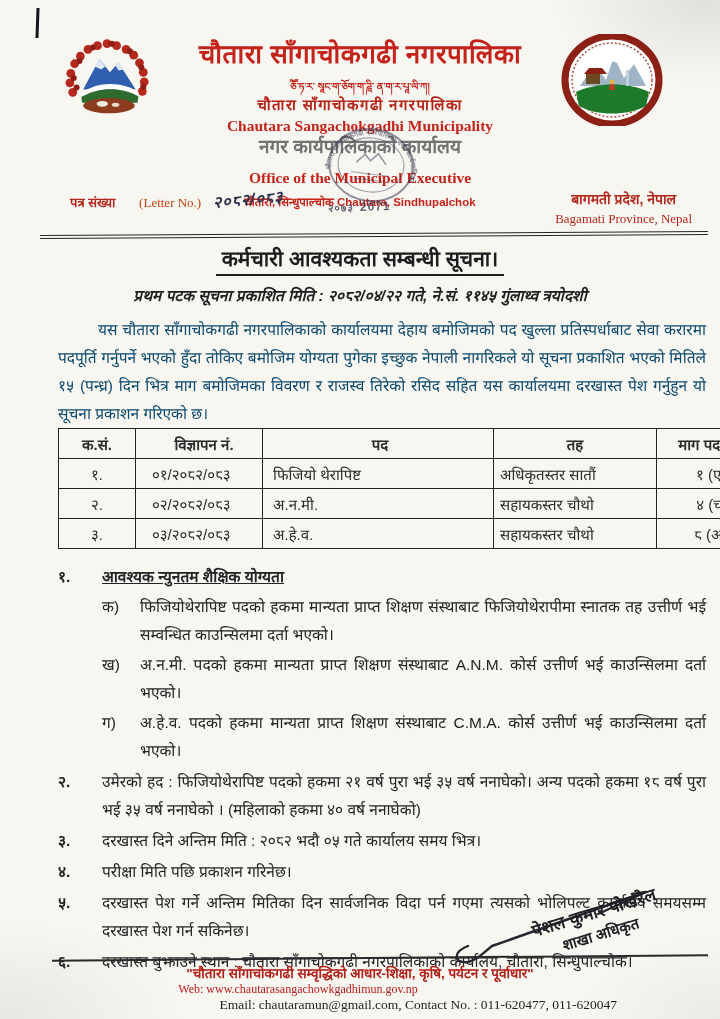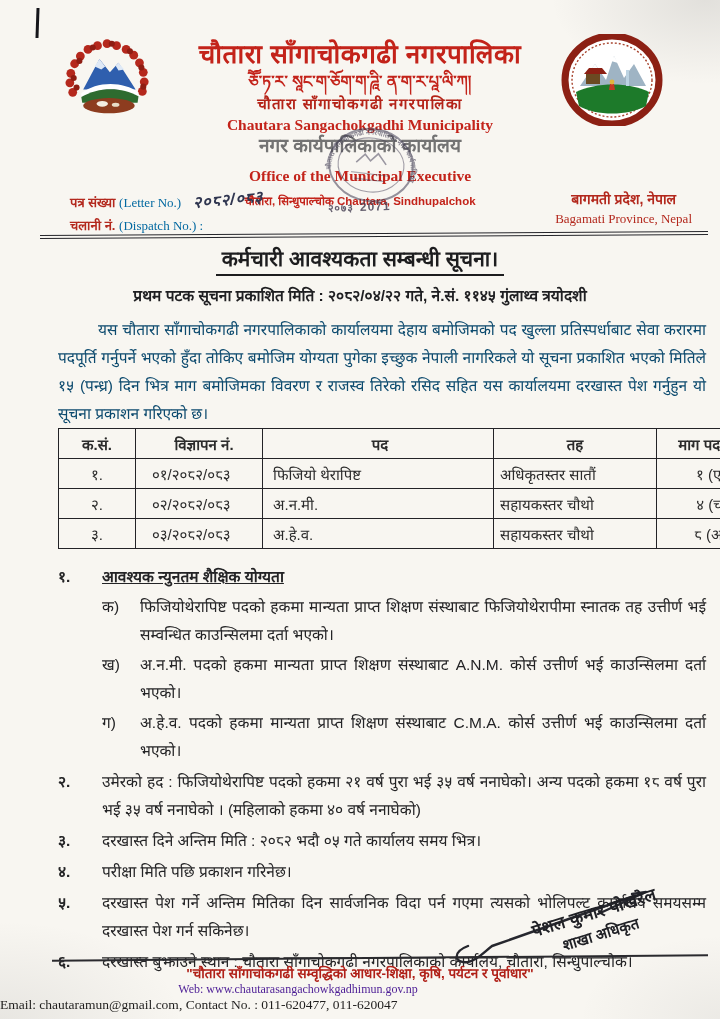--- a/index.html
+++ b/index.html
@@ -17,53 +17,53 @@
   }
 
   
   .tick{position:absolute;left:36px;top:8px;width:3px;height:30px;background:#15151a;transform:rotate(2deg);}
 
   
   .emblem-left{position:absolute;left:60px;top:38px;width:96px;height:82px;}
   .emblem-right{position:absolute;left:560px;top:34px;width:104px;height:92px;}
   .head-center{position:absolute;left:150px;top:40px;width:420px;text-align:center;line-height:1.12;}
   .hc-1{font-size:26px;font-weight:bold;color:#c3231a;letter-spacing:.5px;}
-  .hc-2{font-size:16px;color:#c3231a;margin-top:4px;font-weight:bold;}
+  .hc-2{font-size:10px;color:#c3231a;margin-top:12px;font-weight:bold;}
   .hc-3{font-size:15px;color:#b42318;margin-top:5px;font-weight:bold;letter-spacing:1.5px;
         font-family:"Liberation Serif","DejaVu Serif",serif;}
   .hc-4{font-size:15.5px;color:#c3231a;margin-top:3px;font-weight:bold;
         font-family:"Liberation Serif","DejaVu Serif",serif;}
   .hc-5{font-size:19px;font-weight:bold;color:#737373;margin-top:2px;}
   .hc-6{font-size:15.5px;font-weight:bold;color:#c3231a;
         font-family:"Liberation Serif","DejaVu Serif",serif;margin-top:11px;}
   .hc-7{font-size:11.5px;font-weight:bold;color:#c3231a;margin-top:10px;}
 
   .stamp{position:absolute;left:316px;top:122px;width:110px;height:86px;opacity:.72;transform:rotate(7deg);}
   .stamp-years{position:absolute;left:328px;top:200px;font-size:12px;font-weight:bold;
                color:#4a4457;opacity:.85;letter-spacing:1px;transform:rotate(-2deg);}
   .stamp-years .bs{font-size:10.5px;margin-right:6px;}
 
   .meta-left{position:absolute;left:70px;top:190px;font-size:13px;line-height:23px;}
   .meta-left .lbl-dev{color:#b3281d;font-weight:bold;}
-  .meta-left .lbl-en{color:#0369a1;font-family:"Liberation Serif","DejaVu Serif",serif;}
+  .meta-left .lbl-en{color:#c2410c;font-family:"Liberation Serif","DejaVu Serif",serif;margin-left:20px;}
   .letter-no-value{display:inline-block;font-size:16px;font-weight:bold;color:#303650;
                    transform:rotate(-5deg) translateY(-2px);font-style:italic;letter-spacing:1px;margin-left:8px;}
   .meta-right{position:absolute;right:28px;top:190px;text-align:center;line-height:19px;}
   .meta-right .prov-dev{font-size:14px;font-weight:bold;color:#b3281d;}
   .meta-right .prov-en{font-size:13px;color:#b3281d;font-family:"Liberation Serif","DejaVu Serif",serif;}
 
   .rule{position:absolute;left:40px;top:233px;width:668px;height:0;
         border-bottom:4px double #26262b;transform:rotate(-.35deg);}
 
   
   .main{position:absolute;left:0;top:240px;width:720px;}
   .doc-title-wrap{text-align:center;margin-top:4px;}
   .doc-title{display:inline-block;font-size:21px;font-weight:bold;color:#1d1d1f;
              border-bottom:2.5px solid #1d1d1f;padding:0 6px 2px;}
-  .pub-line{text-align:center;font-size:15.5px;font-weight:bold;margin-top:8px;color:#1f1f22;}
+  .pub-line{text-align:center;font-size:15.5px;font-weight:bold;margin-top:8px;color:#1f1f22;font-style:italic;}
 
   .body-para{margin:10px 16px 0 58px;width:648px;font-size:15.5px;line-height:28px;
              text-align:justify;text-indent:40px;color:#0c4a6e;}
 
   .tapashil{margin:8px 0 6px 58px;font-size:15.5px;font-weight:bold;text-decoration:underline;}
 
   table.vac{border-collapse:collapse;margin-left:58px;width:650px;table-layout:fixed;}
   table.vac th,table.vac td{border:1.6px solid #232327;font-size:15px;padding:2px 6px;height:25px;}
   table.vac th{font-weight:bold;text-align:center;}
   .c0{width:64px;text-align:center;}
@@ -87,22 +87,22 @@
             transform:rotate(-17deg);color:#202126;}
   .sig-name{font-size:17px;font-weight:bold;letter-spacing:.5px;}
   .sig-desig{font-size:15px;font-weight:bold;margin-top:1px;}
 
   
   .foot-rule{position:absolute;left:52px;top:957px;width:656px;border-top:2.5px solid #2a2a2e;
              transform:rotate(-.5deg);}
   .foot-slogan{position:absolute;left:0;top:964px;width:720px;text-align:center;
                font-size:13.5px;font-weight:bold;color:#b02018;}
   .foot-web{position:absolute;left:0;top:982px;width:596px;text-align:center;font-size:12px;
-            color:#4c1d95;font-family:"Liberation Serif","DejaVu Serif",serif;}
-  .foot-email{position:absolute;left:0;top:997px;width:617px;text-align:left;font-size:13.5px;
+            color:#b91c1c;font-family:"Liberation Serif","DejaVu Serif",serif;}
+  .foot-email{position:absolute;left:0;top:997px;width:617px;text-align:right;font-size:13.5px;
               color:#1f1e1d;font-family:"Liberation Serif","DejaVu Serif",serif;}
 </style>
 </head>
 <body>
 
 <div>
 
   <div class="tick"></div>
 
   <svg class="emblem-left" viewBox="0 0 100 86" aria-hidden="true">
@@ -178,24 +178,20 @@
   <div class="stamp-years">
     <span class="bs">२०७३</span><span>2071</span>
   </div>
 
   <div class="meta-left">
     <div>
       <span class="lbl-dev">पत्र संख्या</span>
       <span class="lbl-en">(Letter No.)</span>
       <span class="letter-no-value">२०८२/०८३</span>
     </div>
-    <div>
-      <span class="lbl-dev">चलानी नं.</span>
-      <span class="lbl-en">(Dispatch No.) :</span>
-    </div>
   </div>
   <div class="meta-right">
     <div class="prov-dev">बागमती प्रदेश, नेपाल</div>
     <div class="prov-en">Bagamati Province, Nepal</div>
   </div>
 
   <div class="rule"></div>
 
   <div class="main">
     <div class="doc-title-wrap">

